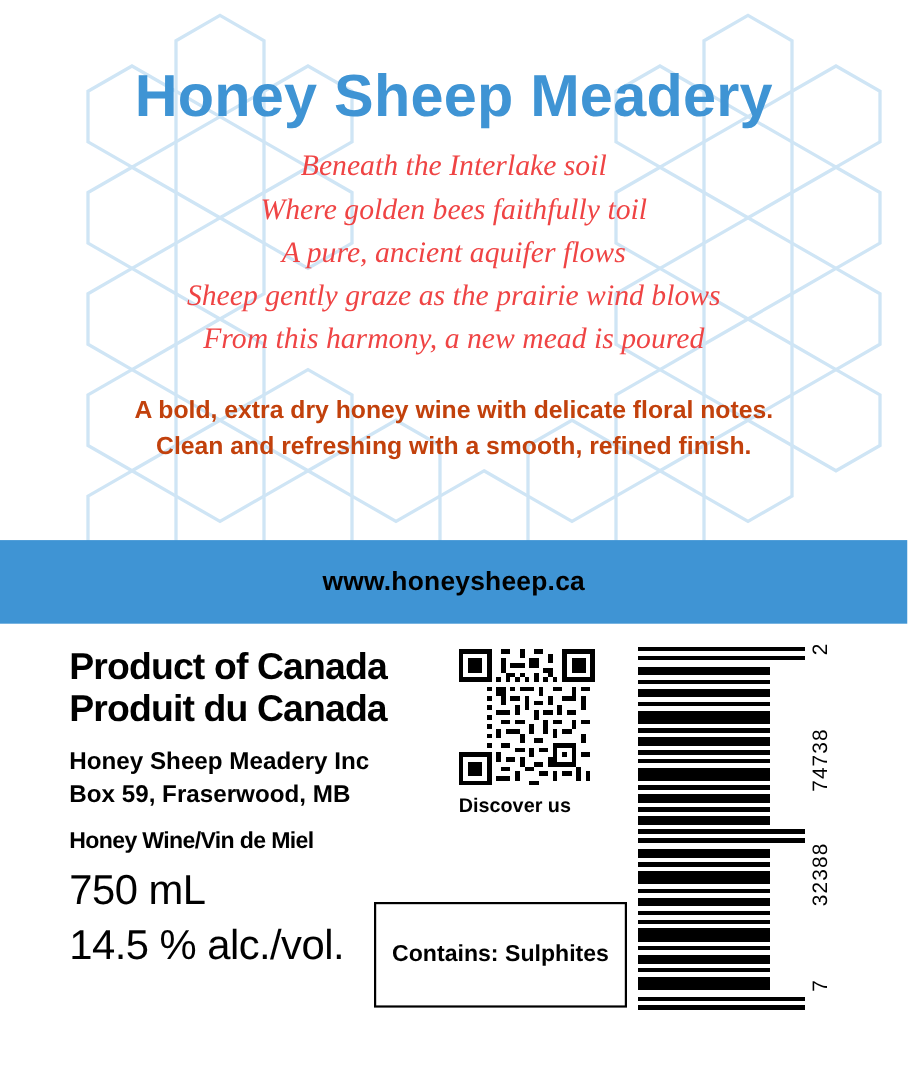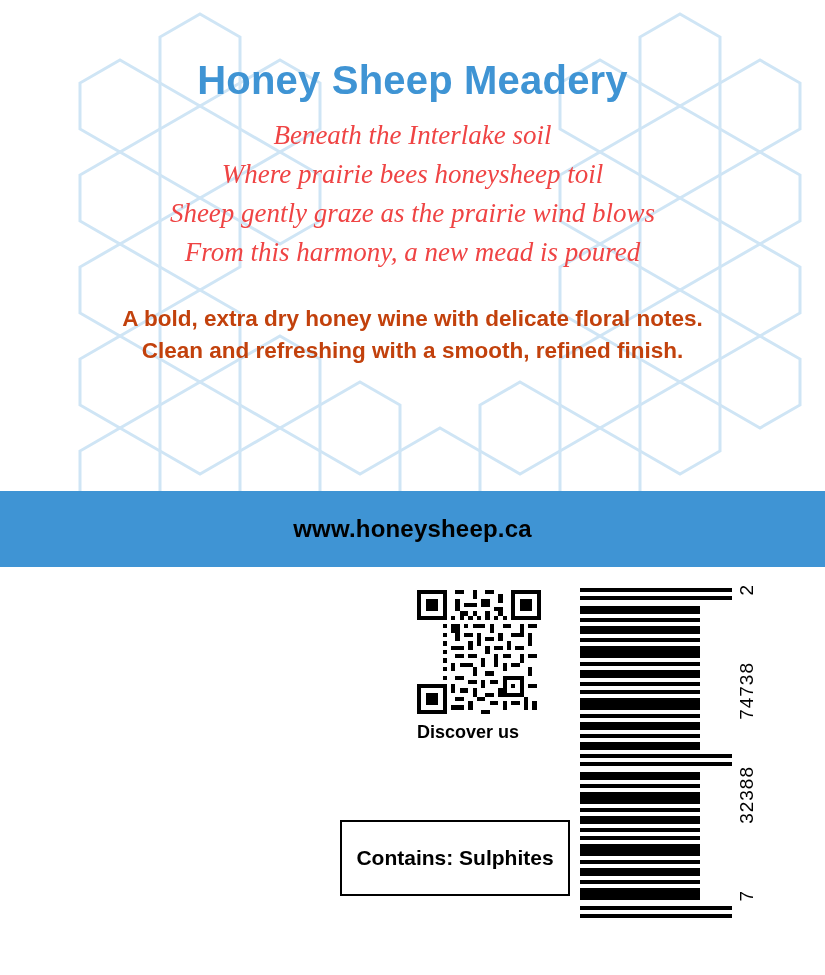--- a/index.html
+++ b/index.html
@@ -31,21 +31,21 @@
   .top-section {
     position: relative;
     z-index: 2;
     padding-top: 58px;
     text-align: center;
   }
 
   .brand-title {
     font-family: "Liberation Sans", sans-serif;
     font-weight: bold;
-    font-size: 40px;
+    font-size: 54px;
     letter-spacing: 0.2px;
     color: #3f94d4;
     line-height: 1.1;
     margin: 0 0 14px 0;
   }
 
   .poem {
     font-family: "Liberation Serif", serif;
     font-style: italic;
     font-size: 27px;
@@ -165,21 +165,21 @@
     font-weight: bold;
     font-size: 18px;
   }
 
   
   .sulphites-box {
     position: absolute;
     left: 340px;
     top: 253px;
     width: 230px;
-    height: 76px;
+    height: 96px;
     border: 2px solid #000;
     box-sizing: border-box;
     display: flex;
     flex-direction: column;
     align-items: center;
     justify-content: center;
   }
   .sulphites-box .line {
     font-family: "Liberation Sans", sans-serif;
     font-weight: bold;
@@ -266,37 +266,51 @@
     <polygon points="440,428 480,451 480,497 440,520 400,497 400,451"></polygon>
     <polygon points="520,382 560,405 560,451 520,474 480,451 480,405"></polygon>
   </g>
 </svg>
 
 <div class="top-section">
   <h1 class="brand-title">Honey Sheep Meadery</h1>
 
   <div class="poem">
     <span class="line">Beneath the Interlake soil</span>
-    <span class="line">Where prairie bees honeysheep toil</span>
+    <span class="line">Where golden bees faithfully toil</span>
+    <span class="line">A pure, ancient aquifer flows</span>
     <span class="line">Sheep gently graze as the prairie wind blows</span>
     <span class="line">From this harmony, a new mead is poured</span>
   </div>
 
   <div class="tasting">
     <span class="line">A bold, extra dry honey wine with delicate floral notes.</span>
     <span class="line">Clean and refreshing with a smooth, refined finish.</span>
   </div>
 </div>
 
 <div class="web-band">
   <span class="url">www.honeysheep.ca</span>
 </div>
 
 <div class="bottom-section">
 
+  <div class="info-block">
+    <div class="coo">
+      <span class="line">Product of Canada</span>
+      <span class="line">Produit du Canada</span>
+    </div>
+    <div class="addr">
+      <span class="line">Honey Sheep Meadery Inc</span>
+      <span class="line">Box 59, Fraserwood, MB</span>
+    </div>
+    <div class="wine-type">Honey Wine/Vin de Miel</div>
+    <div class="volume">750 mL</div>
+    <div class="abv">14.5 % alc./vol.</div>
+  </div>
 
   <div class="qr-wrap">
     <svg class="qr-code" viewBox="0 0 29 29" shape-rendering="crispEdges" xmlns="http://www.w3.org/2000/svg">
       <rect width="29" height="29" fill="#ffffff"></rect>
       <g fill="#000000">
 
         <rect x="0" y="0" width="7" height="1"></rect>
           <rect x="0" y="6" width="7" height="1"></rect>
         <rect x="0" y="0" width="1" height="7"></rect>
           <rect x="6" y="0" width="1" height="7"></rect>

